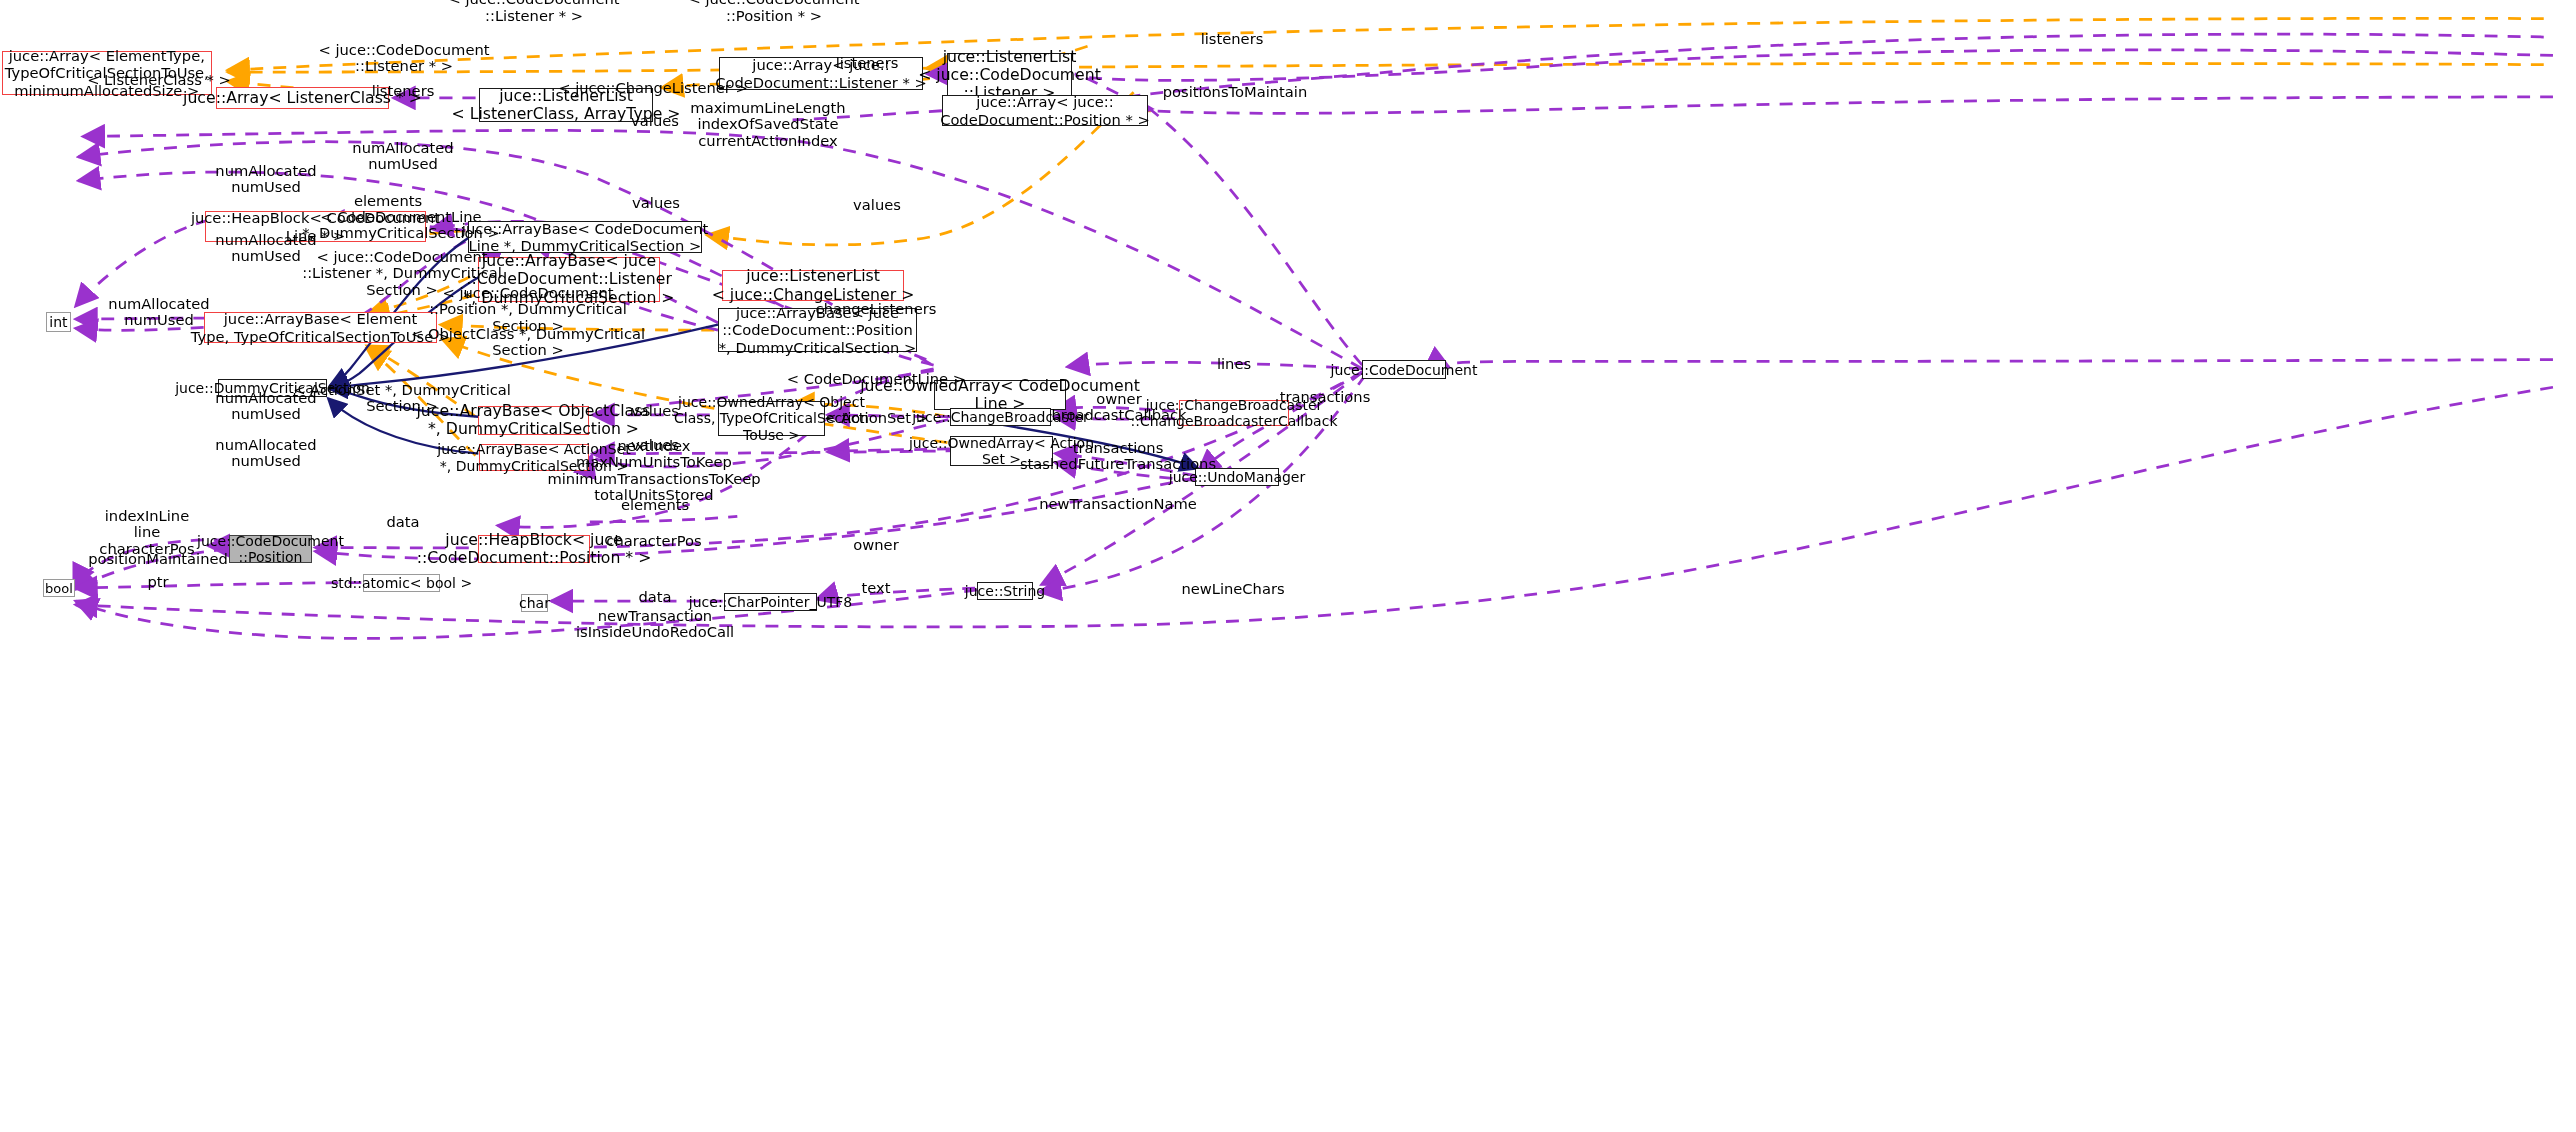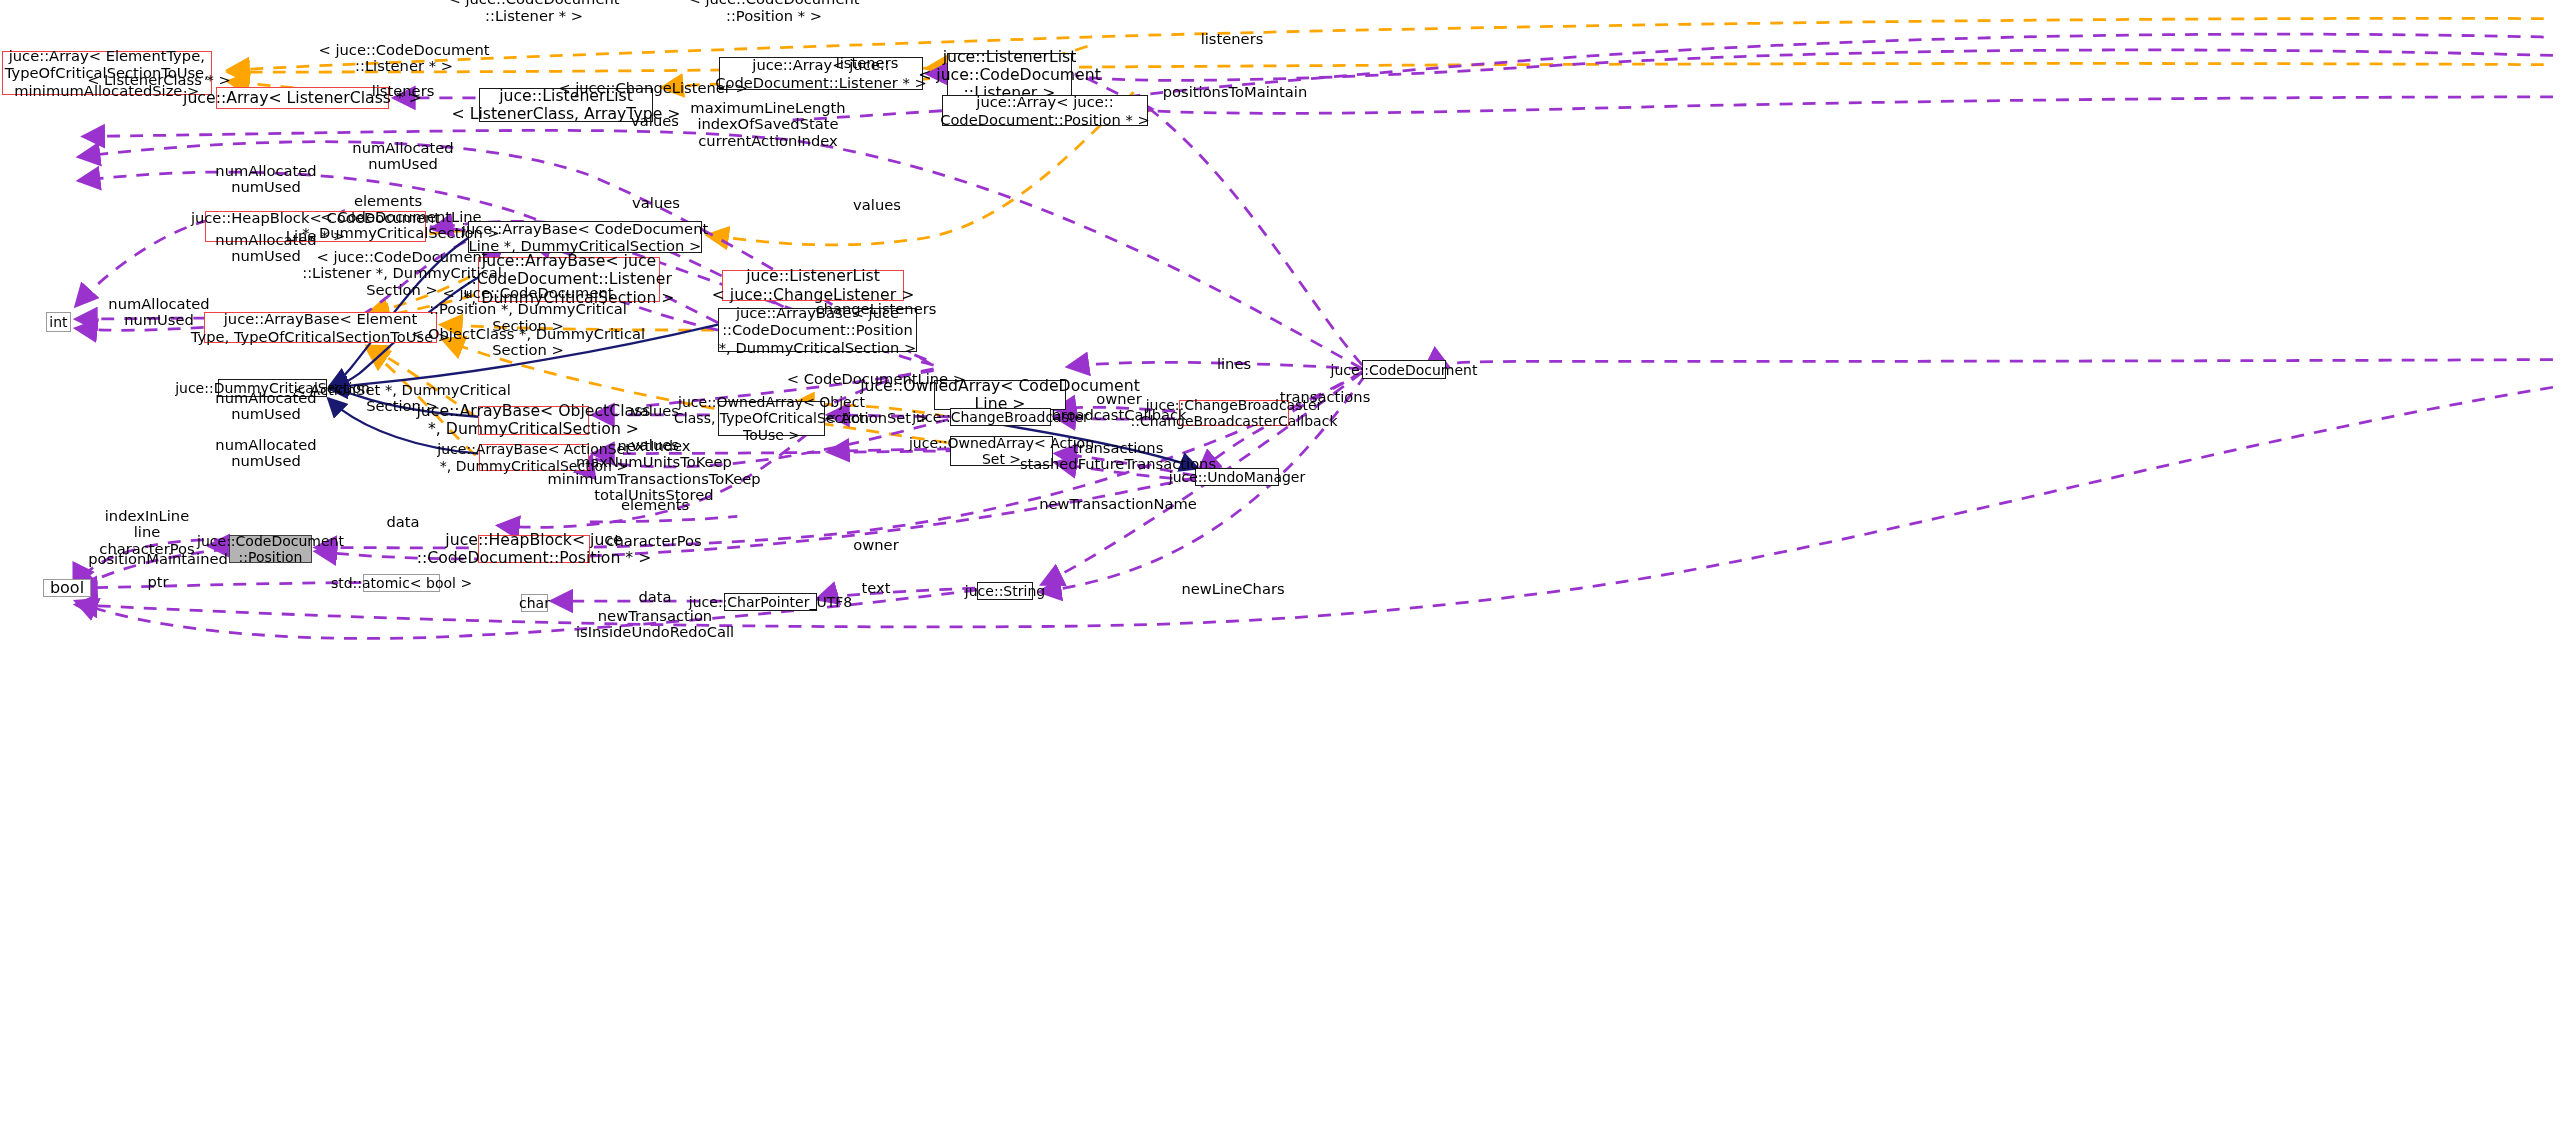--- a/index.html
+++ b/index.html
@@ -158,21 +158,21 @@
 *, DummyCriticalSection &gt;</div>
       <div class="node black" style="left: 950px; top: 436px; width: 103px; height: 29.5px; font-size: 14px;">juce::OwnedArray&lt; Action
 Set &gt;</div>
       <div class="node red" style="left: 479px; top: 444px; width: 110px; height: 27px; font-size: 14px;">juce::ArrayBase&lt; ActionSet
 *, DummyCriticalSection &gt;</div>
       <div class="node black" style="left: 1195px; top: 468px; width: 84px; height: 18.4px; font-size: 14px;">juce::UndoManager</div>
       <div class="node red" style="left: 478px; top: 511px; width: 112px; height: 28px; margin-top: 24px;">juce::HeapBlock&lt; juce
 ::CodeDocument::Position * &gt;</div>
       <div class="node current" style="left: 229px; top: 535px; width: 83px; height: 28px; font-size: 14px;">juce::CodeDocument
 ::Position</div>
-      <div class="node grey-thin" style="left: 43px; top: 579px; width: 48px; height: 18.4px; font-size: 16px;">bool</div>
+      <div class="node grey-thin" style="left: 43px; top: 579px; width: 32px; height: 18.4px; font-size: 13px;">bool</div>
       <div class="node grey-thin" style="left: 363px; top: 574px; width: 77px; height: 17.5px; font-size: 14px;">std::atomic&lt; bool &gt;</div>
       <div class="node grey-thin" style="left: 521px; top: 594px; width: 27px; height: 17.5px; font-size: 14px;">char</div>
       <div class="node black" style="left: 724px; top: 593px; width: 93px; height: 18.4px; font-size: 14px;">juce::CharPointer_UTF8</div>
       <div class="node black" style="left: 977px; top: 582px; width: 56px; height: 18.4px; font-size: 14px;">juce::String</div>
     </div>
   <div id="labels">
       <div class="elabel" style="left: 534px; top: 7.4px;">&lt; juce::CodeDocument
 ::Listener * &gt;</div>
       <div class="elabel" style="left: 774px; top: 7.4px;">&lt; juce::CodeDocument
 ::Position * &gt;</div>

